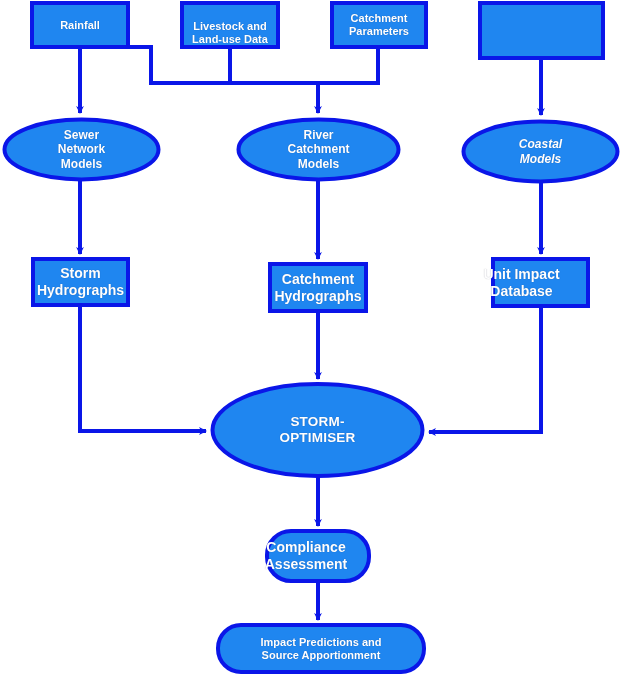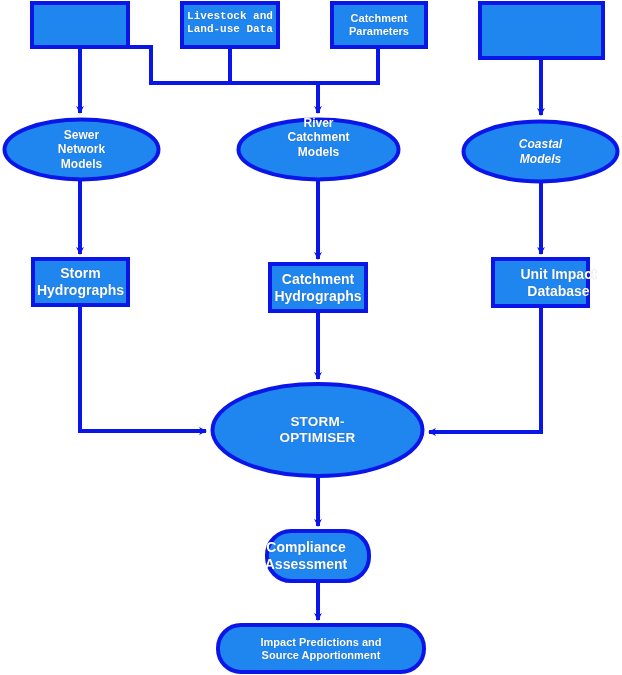--- a/index.html
+++ b/index.html
@@ -109,46 +109,47 @@
       <path d="M318,311 L318,379" marker-end="url(#arrowhead)"></path>
 
       <path d="M541,306 L541,432 L429,432" marker-end="url(#arrowhead)"></path>
 
       <path d="M318,476 L318,526" marker-end="url(#arrowhead)"></path>
 
       <path d="M318,581 L318,620" marker-end="url(#arrowhead)"></path>
     </g>
   </svg>
 
+  <div class="node-label lbl-11" style="left:32px; top:3px; width:96px; height:44px;">Rainfall</div>
 
-  <div class="node-label lbl-11" style="left:182px; top:1px; width:96px; height:44px;font-family:Liberation Mono, monospace;">Livestock and
+  <div class="node-label lbl-11" style="left:182px; top:11px; width:96px; height:44px;">Livestock and
 Land-use Data</div>
 
   <div class="node-label lbl-11" style="left:332px; top:3px; width:94px; height:44px;">Catchment
 Parameters</div>
 
 
   <div class="node-label lbl-12" style="left:3px; top:118px; width:157px; height:63px;text-align:center;">Sewer
 Network
 Models</div>
 
-  <div class="node-label lbl-12" style="left:237px; top:106px; width:163px; height:63px;">River
+  <div class="node-label lbl-12" style="left:237px; top:118px; width:163px; height:63px;">River
 Catchment
 Models</div>
 
   <div class="node-label lbl-12" style="left:462px; top:120px; width:157px; height:63px;font-style:italic;">Coastal
 Models</div>
 
   <div class="node-label lbl-10" style="left:33px; top:259px; width:95px; height:46px;">Storm
 Hydrographs</div>
 
   <div class="node-label lbl-10" style="left:270px; top:264px; width:96px; height:47px;">Catchment
 Hydrographs</div>
 
-  <div class="node-label lbl-10" style="left:511px; top:259px; width:95px; height:47px;">Unit Impact
+  <div class="node-label lbl-10" style="left:474px; top:259px; width:95px; height:47px;">Unit Impact
 Database</div>
 
   <div class="node-label lbl-13" style="left:211px; top:383px; width:213px; height:94px;">STORM-
 OPTIMISER</div>
 
   <div class="node-label lbl-10" style="left:267px; top:531px; width:78px; height:50px;">Compliance
 Assessment</div>
 
   <div class="node-label lbl-11" style="left:218px; top:625px; width:206px; height:47px;">Impact Predictions and
 Source Apportionment</div>

